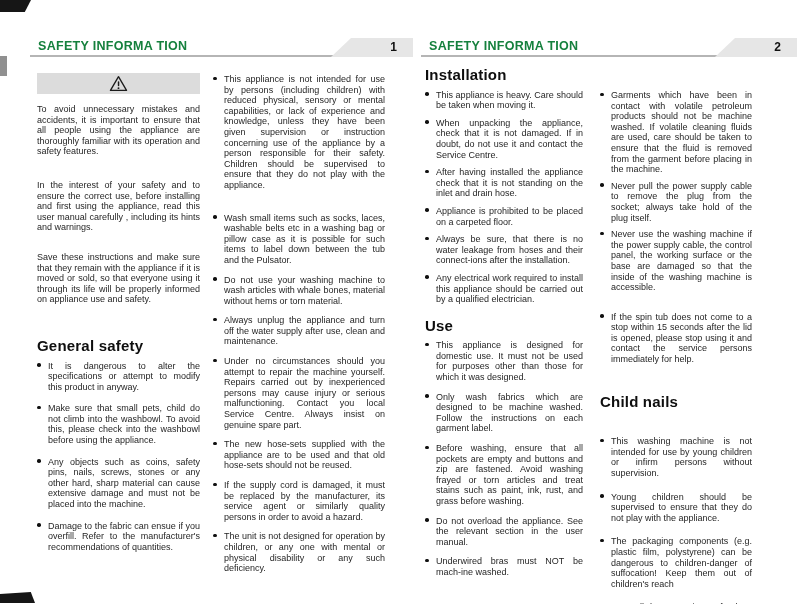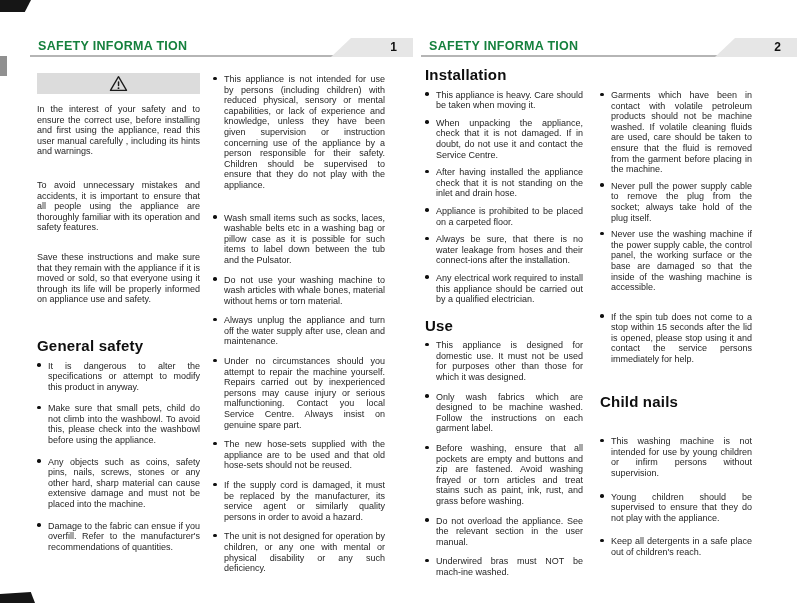--- a/index.html
+++ b/index.html
@@ -103,22 +103,22 @@
       <div class="warnbar">
         <span>
           <svg width="19" height="17" viewBox="0 0 24 22">
             <path d="M12 2.2 L22.4 20 L1.6 20 Z" fill="none" stroke="#1b1b1b" stroke-width="1.7" stroke-linejoin="round"></path>
             <rect x="11.1" y="8.2" width="1.9" height="6.2" rx="0.9" fill="#1b1b1b"></rect>
             <circle cx="12" cy="17" r="1.25" fill="#1b1b1b"></circle>
           </svg>
         </span>
       </div>
       <div class="intro">
+          <div class="para">To avoid unnecessary mistakes and accidents, it is important to ensure that all people using the appliance are thoroughly familiar with its operation and safety features.</div>
           <div class="para">In the interest of your safety and to ensure the correct use, before installing and first using the appliance, read this user manual carefully , including its hints and warnings.</div>
-          <div class="para">To avoid unnecessary mistakes and accidents, it is important to ensure that all people using the appliance are thoroughly familiar with its operation and safety features.</div>
           <div class="para">Save these instructions and make sure that they remain with the appliance if it is moved or sold, so that everyone using it through its life will be properly informed on appliance use and safety.</div>
         </div>
       <div class="sec-heading gs-heading">General safety</div>
       <ul class="bullets">
           <li>It is dangerous to alter the specifications or attempt to modify this product in anyway.</li>
           <li>Make sure that small pets, child do not climb into the washbowl. To avoid this, please check into the washbowl before using the appliance.</li>
           <li>Any objects such as coins, safety pins, nails, screws, stones or any other hard, sharp material can cause extensive damage and must not be placed into the machine.</li>
           <li>Damage to the fabric can ensue if you overfill. Refer to the manufacturer's recommendations of quantities.</li>
         </ul>
     </div>
@@ -168,17 +168,18 @@
       <ul class="bullets inst-list">
           <li>Garments which have been in contact with volatile petroleum products should not be machine washed. If volatile cleaning fluids are used, care should be taken to ensure that the fluid is removed from the garment before placing in the machine.</li>
           <li>Never pull the power supply cable to remove the plug from the socket; always take hold of the plug itself.</li>
           <li>Never use the washing machine if the power supply cable, the control panel, the working surface or the base are damaged so that the inside of the washing machine is accessible.</li>
           <li>If the spin tub does not come to a stop within 15 seconds after the lid is opened, please stop using it and contact the service persons immediately for help.</li>
         </ul>
       <div class="sec-heading cs-heading">Child nails</div>
       <ul class="bullets cs-list">
           <li>This washing machine is not intended for use by young children or infirm persons without supervision.</li>
           <li>Young children should be supervised to ensure that they do not play with the appliance.</li>
+          <li>The packaging components (e.g. plastic film, polystyrene) can be dangerous to children-danger of suffocation! Keep them out of children's reach</li>
           <li>Keep all detergents in a safe place out of children's reach.</li>
         </ul>
     </div>
   </div>
 </div>
 
 </body></html>

